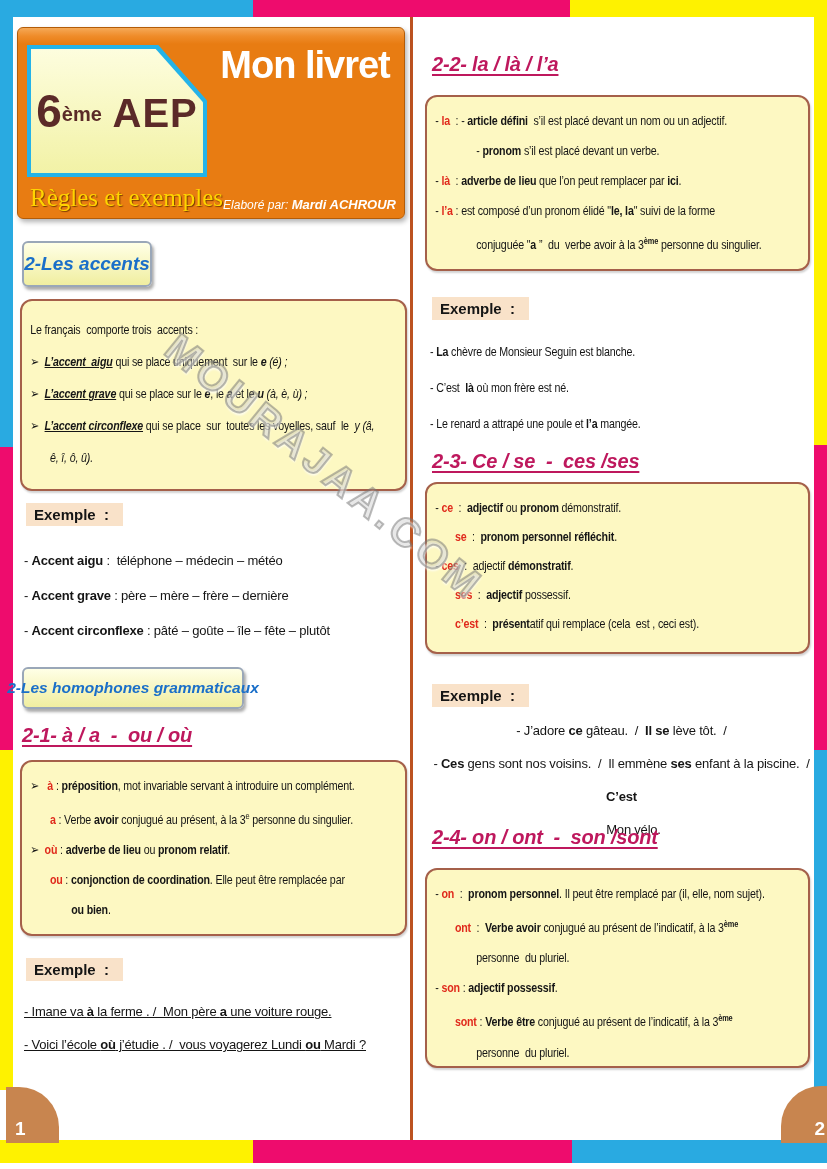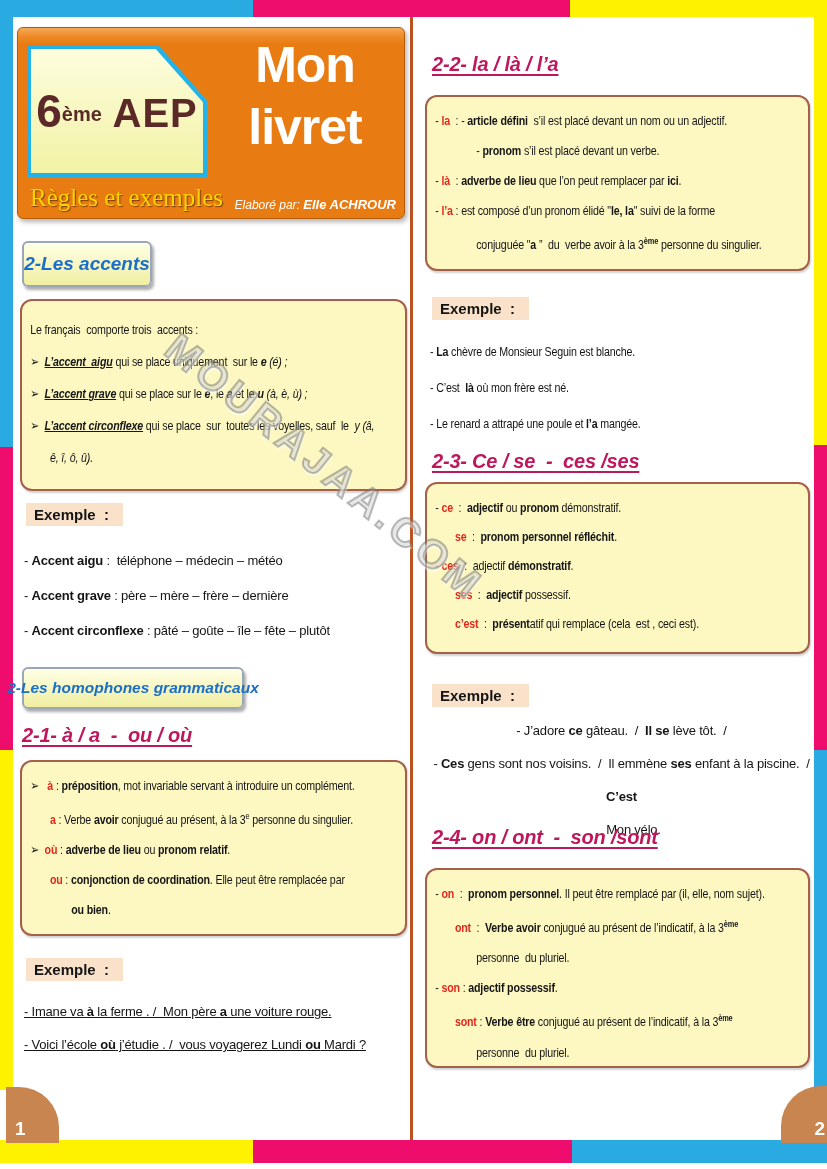--- a/index.html
+++ b/index.html
@@ -16,21 +16,21 @@
     border:1px solid #b35c08;border-radius:6px;box-shadow:2px 3px 5px rgba(0,0,0,.3);}
   #tab-outer{position:absolute;left:9px;top:17px;width:180px;height:132px;background:#24b3e8;
     clip-path:polygon(0 0,73% 0,100% 42%,100% 100%,0 100%);}
   #tab-inner{position:absolute;left:4px;top:4px;width:172px;height:124px;
     background:linear-gradient(180deg,#fdfdde,#f2f2a6);
     clip-path:polygon(0 0,72.5% 0,100% 43%,100% 100%,0 100%);
     display:flex;align-items:center;justify-content:center;}
   .grade{color:#5b2a28;font-weight:bold;white-space:pre;}
   .grade .g1{font-size:46px;} .grade sup{font-size:20px;} .grade .g2{font-size:40px;letter-spacing:1px;}
   #title{position:absolute;left:192px;top:6px;width:190px;text-align:center;color:#fff;font-weight:bold;}
-  #title .t1{font-size:50px;line-height:62px;letter-spacing:-1px;}
+  #title .t1{font-size:38px;line-height:62px;letter-spacing:-1px;}
   #title .t2{font-size:31px;line-height:68px;letter-spacing:-1px;}
   #tagline{position:absolute;left:12px;bottom:6px;font-family:"Liberation Serif",serif;
     font-size:25px;color:#ffd400;text-shadow:1px 1px 1px #7a3c00;white-space:pre;}
   #credit{position:absolute;right:8px;bottom:6px;color:#fff;font-size:12px;font-style:italic;white-space:pre;}
   #credit .name{font-weight:bold;font-size:13px;}
   
   .secbtn{position:absolute;display:flex;align-items:center;justify-content:center;
     background:linear-gradient(180deg,#ffffe6,#f0eea0);border:2px solid #9aa7b8;border-radius:6px;
     box-shadow:2px 3px 3px rgba(70,70,70,.45);color:#1a6fc9;font-weight:bold;font-style:italic;white-space:pre;}
   #btn1{left:22px;top:241px;width:126px;height:42px;font-size:19px;}
@@ -94,21 +94,21 @@
   <div id="header">
     <div id="tab-outer">
       <div id="tab-inner">
         <div class="grade"><span class="g1">6</span><sup>ème</sup><span class="g2"> AEP</span></div>
       </div>
     </div>
     <div id="title">
       <div class="t1">Mon livret</div>
     </div>
     <div id="tagline">Règles et exemples</div>
-    <div id="credit"><span>Elaboré par: </span><span class="name">Elle ACHROUR</span></div>
+    <div id="credit"><span>Elaboré par: </span><span class="name">Mardi ACHROUR</span></div>
   </div>
 
   <div id="btn1" class="secbtn">2-Les accents</div>
 
   <div id="box1" class="rulebox" style="left:20px;top:299px;width:383px;height:188px;">
     <div class="inner"><div class="rline"><span>Le français  comporte trois  accents :</span></div><div class="rline"><span>➢  </span><span class="sb si su">L’accent  aigu</span><span> qui se place uniquement  sur le </span><span class="sb si">e</span><span class="si"> (é) ;</span></div><div class="rline"><span>➢  </span><span class="sb si su">L’accent grave</span><span> qui se place sur le </span><span class="sb si">e</span><span>, le </span><span class="sb si">a</span><span> et le </span><span class="sb si">u</span><span class="si"> (à, è, ù) ;</span></div><div class="rline"><span>➢  </span><span class="sb si su">L’accent circonflexe</span><span> qui se place  sur  toutes les voyelles, sauf  le  </span><span class="si">y (â,</span></div><div class="rline ind1"><span class="si">ê, î, ô, û).</span></div></div>
   </div>
 
   <div id="exlabel1" class="exlabel" style="left:26px;top:503px;">Exemple  :</div>
   <div id="exlines1" class="exlines" style="left:24px;top:543px;"><div class="rline"><span>- </span><span class="sb">Accent aigu</span><span> :  téléphone – médecin – météo</span></div><div class="rline"><span>- </span><span class="sb">Accent grave</span><span> : père – mère – frère – dernière</span></div><div class="rline"><span>- </span><span class="sb">Accent circonflexe</span><span> : pâté – goûte – île – fête – plutôt</span></div></div>

